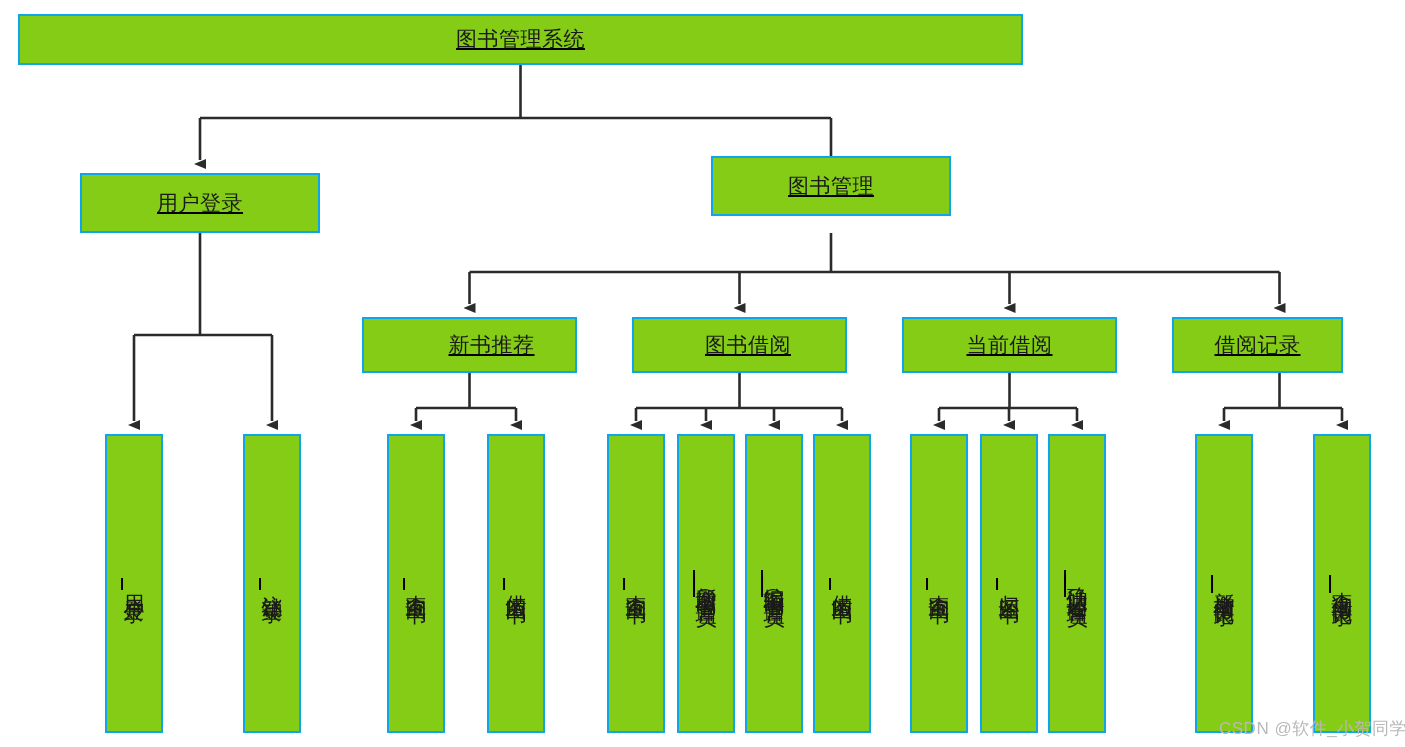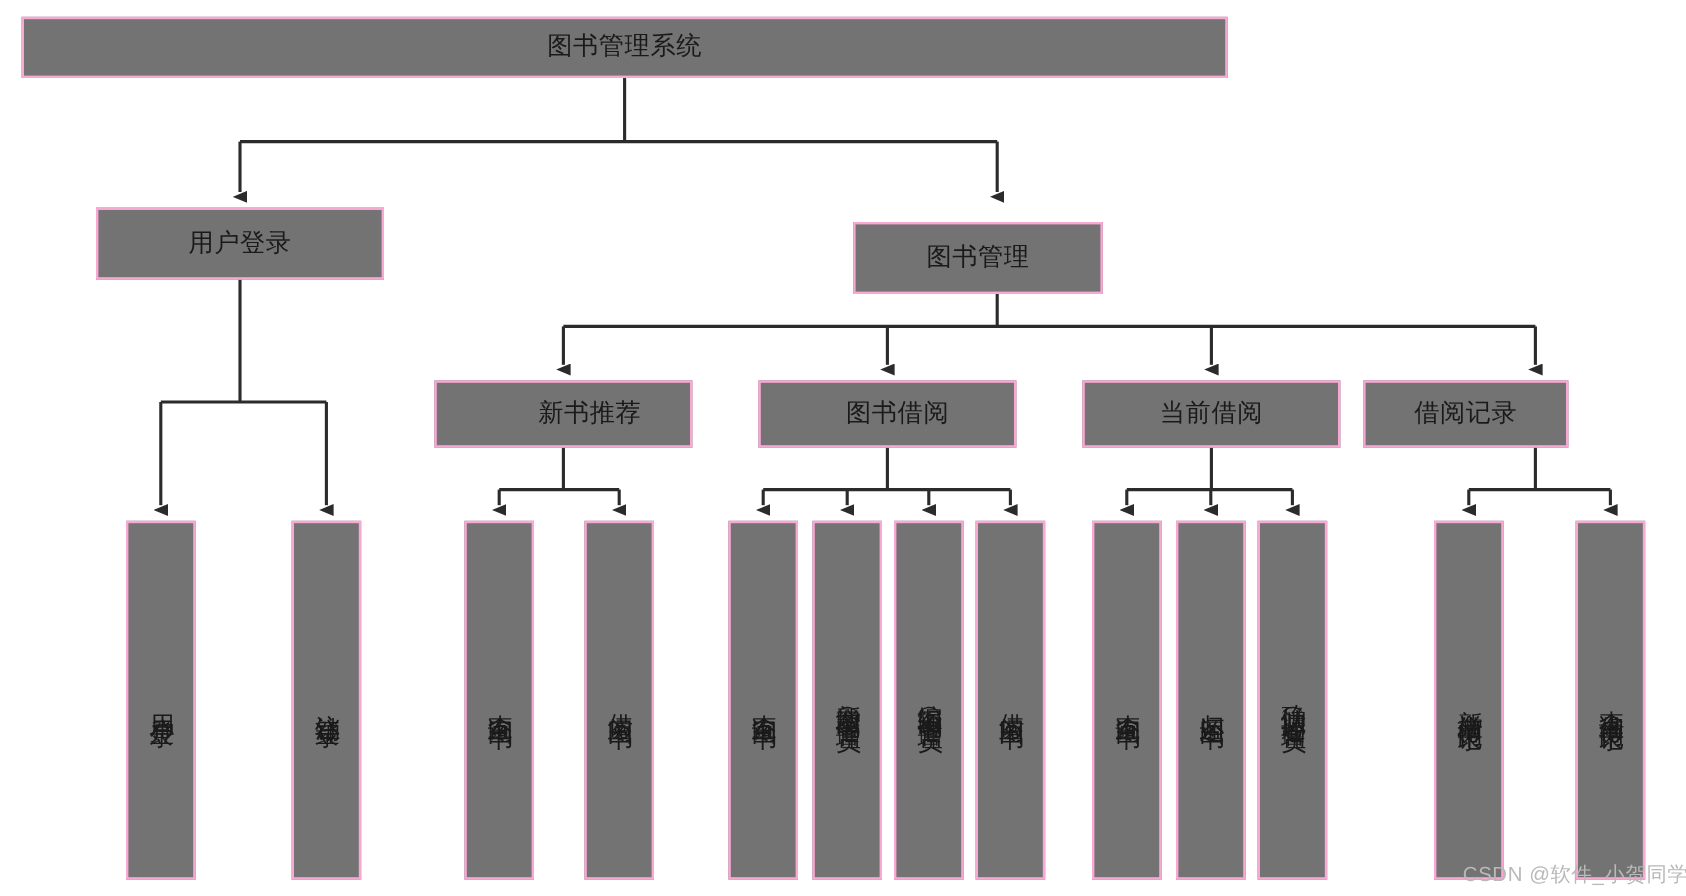--- a/index.html
+++ b/index.html
@@ -23,25 +23,26 @@
     position: absolute;
     top: 0;
     left: 0;
     width: 1405px;
     height: 747px;
     display: block;
   }
   .node-box {
     position: absolute;
     box-sizing: border-box;
-    background: #737373;
-    border: 2px solid #f9a8d4;
+    background: #84cc16;
+    border: 2px solid #0ea5e9;
     display: flex;
     align-items: center;
     justify-content: center;
+    text-decoration: underline;
   }
   .node-label-h {
     font-size: 21px;
     color: #1a1a1a;
     line-height: 1.15;
     letter-spacing: 0.5px;
     white-space: nowrap;
   }
   .node-label-v {
     font-size: 21px;
@@ -108,33 +109,33 @@
         <line x1="1342" y1="408" x2="1342" y2="421" stroke="#2b2b2b" stroke-width="2.6" marker-end="url(#arrowhead)"></line>
       </g>
   </svg>
   <div id="nodes-layer">
       <div class="node-box" style="left: 18px; top: 14px; width: 1005px; height: 51px;">
         <span class="node-label-h">图书管理系统</span>
       </div>
       <div class="node-box" style="left: 80px; top: 173px; width: 240px; height: 60px;">
         <span class="node-label-h">用户登录</span>
       </div>
-      <div class="node-box" style="left: 711px; top: 185px; width: 208px; height: 60px; text-align: center;">
+      <div class="node-box" style="left: 711px; top: 156px; width: 240px; height: 60px; text-align: center;">
         <span class="node-label-h">图书管理</span>
       </div>
       <div class="node-box" style="left: 362px; top: 317px; width: 215px; height: 56px; padding-left: 44px;">
         <span class="node-label-h">新书推荐</span>
       </div>
       <div class="node-box" style="left: 632px; top: 317px; width: 215px; height: 56px; padding-left: 17px;">
         <span class="node-label-h">图书借阅</span>
       </div>
       <div class="node-box" style="left: 902px; top: 317px; width: 215px; height: 56px; justify-content: center;">
         <span class="node-label-h">当前借阅</span>
       </div>
-      <div class="node-box" style="left: 1136px; top: 317px; width: 171px; height: 56px;">
+      <div class="node-box" style="left: 1172px; top: 317px; width: 171px; height: 56px;">
         <span class="node-label-h">借阅记录</span>
       </div>
       <div class="node-box" style="left: 105px; top: 434px; width: 58px; height: 299px;">
         <span class="node-label-v">用户登录</span>
       </div>
       <div class="node-box" style="left: 243px; top: 434px; width: 58px; height: 299px;">
         <span class="node-label-v">注销登录</span>
       </div>
       <div class="node-box" style="left: 387px; top: 434px; width: 58px; height: 299px;">
         <span class="node-label-v">查询图书</span>

